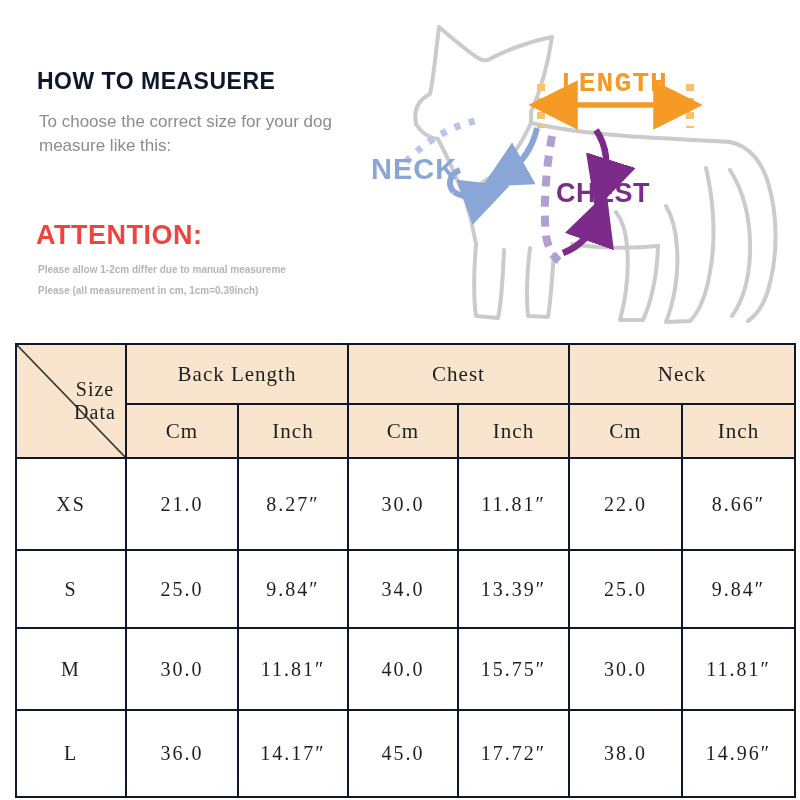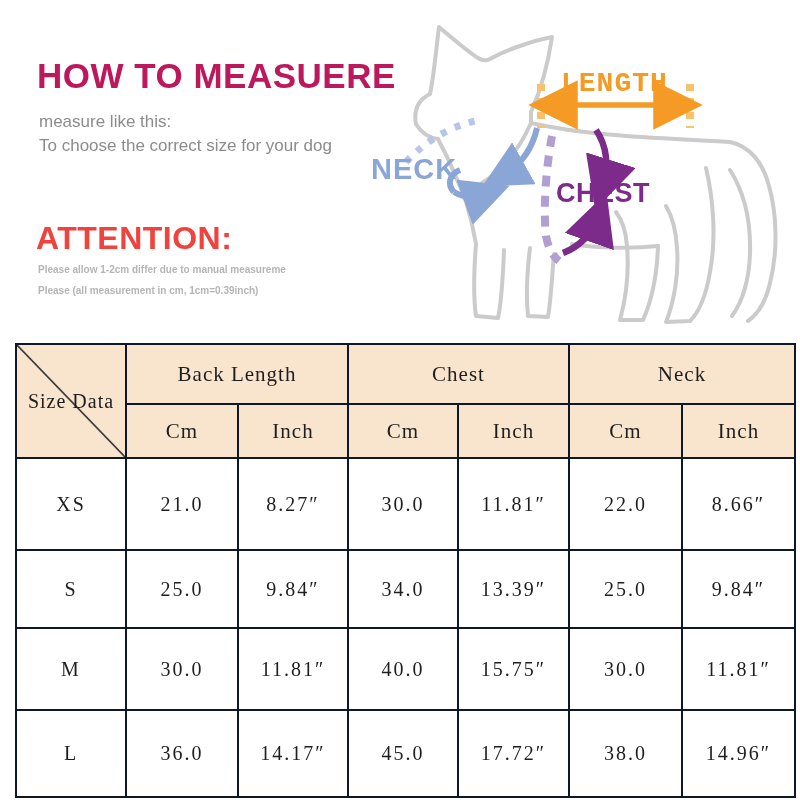--- a/index.html
+++ b/index.html
@@ -1,31 +1,31 @@
 <!DOCTYPE html>
 <html><head>
 <meta charset="utf-8">
 <style>
   * { margin:0; padding:0; box-sizing:border-box; }
   html,body { width:800px; height:800px; background:#ffffff; font-family:"Liberation Sans", sans-serif; }
   .canvas { position:relative; width:800px; height:800px; background:#fff; overflow:hidden; }
 
   
   .page-title {
-    position:absolute; left:37px; top:56px;
-    font-size:35px; font-weight:bold; letter-spacing:0.5px;
-    color:#be185d;
+    position:absolute; left:37px; top:68px;
+    font-size:23px; font-weight:bold; letter-spacing:0.5px;
+    color:#0f172a;
   }
   .subtitle {
     position:absolute; left:39px; top:110px;
     font-size:17px; line-height:24px; color:#8c8c8c;
   }
   .attention-title {
     position:absolute; left:36px; top:220px;
-    font-size:32px; font-weight:bold; color:#f0433d; letter-spacing:0.5px;
+    font-size:27px; font-weight:bold; color:#f0433d; letter-spacing:0.5px;
   }
   .attention-body {
     position:absolute; left:38px; top:259px;
     font-size:10px; font-weight:bold; line-height:21px; color:#b5b5b5;
     width:400px; white-space:nowrap;
   }
   .attention-body .clip { position:relative; display:block; width:400px; overflow:hidden; }
   .attention-body .clip.fade::after {
     content:""; position:absolute; top:0; right:0; width:40px; height:21px;
     background:linear-gradient(to right, rgba(255,255,255,0), #ffffff);
@@ -48,32 +48,32 @@
   .size-table td, .size-table th {
     border:2px solid #0f172a; text-align:center; vertical-align:middle;
     font-weight:normal; padding:0;
   }
   .size-table .hdr { background:#f9e5ce; font-size:21px; letter-spacing:1px; }
   .size-table .data-cell { background:#ffffff; font-size:20px; letter-spacing:2px; }
   .corner-cell { position:relative; background:#f9e5ce; }
   .corner-cell svg { position:absolute; inset:0; width:100%; height:100%; }
   .corner-cell .corner-text {
     position:absolute; inset:0; display:flex; align-items:center; justify-content:center;
-    font-size:20px; letter-spacing:1px;
+    font-size:20px; letter-spacing:1px;padding-left:48px;
   }
 </style>
 </head>
 <body>
 
 <div class="canvas">
 
   <div class="page-title">HOW TO MEASUERE</div>
   <div class="subtitle">
+    <div>To choose the correct size for your dog</div>
     <div>measure like this:</div>
-    <div>To choose the correct size for your dog</div>
   </div>
   <div class="attention-title">ATTENTION:</div>
   <div class="attention-body">
     <span class="clip fade">Please allow 1-2cm differ due to manual measureme</span>
     <span class="clip">Please (all measurement in cm, 1cm=0.39inch)</span>
   </div>
 
   <svg class="hero-art" viewBox="0 0 396 332">
     <defs>
       <marker id="mO" markerWidth="9" markerHeight="9" refX="4.5" refY="4.5" orient="auto-start-reverse">

